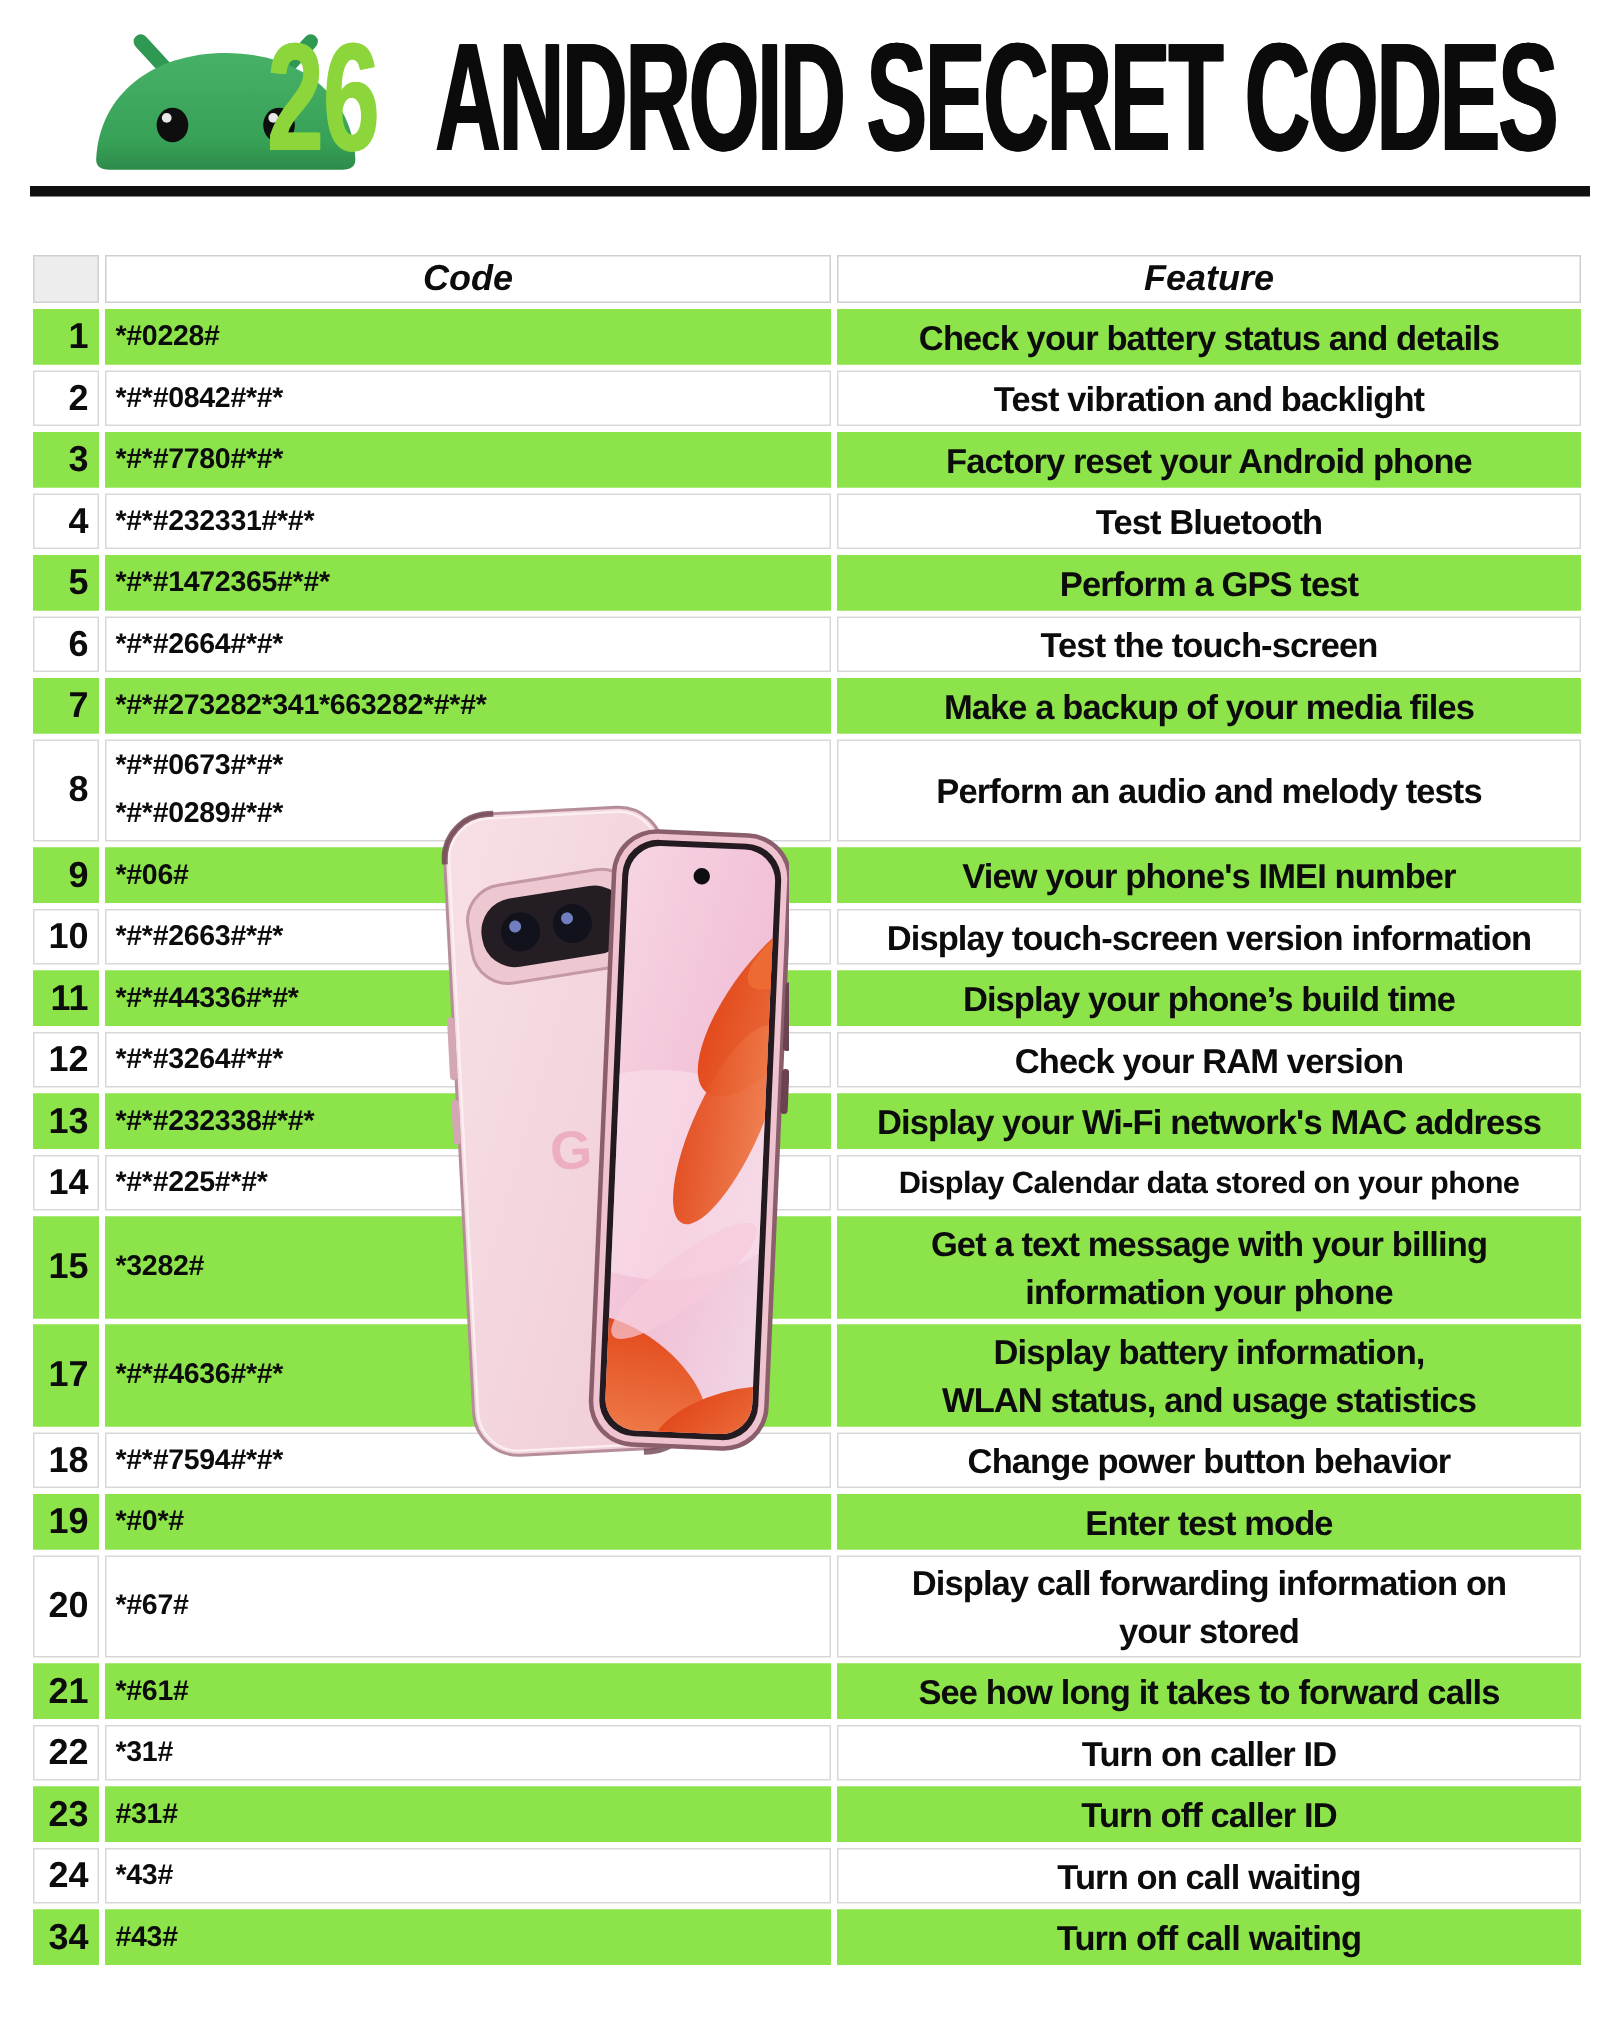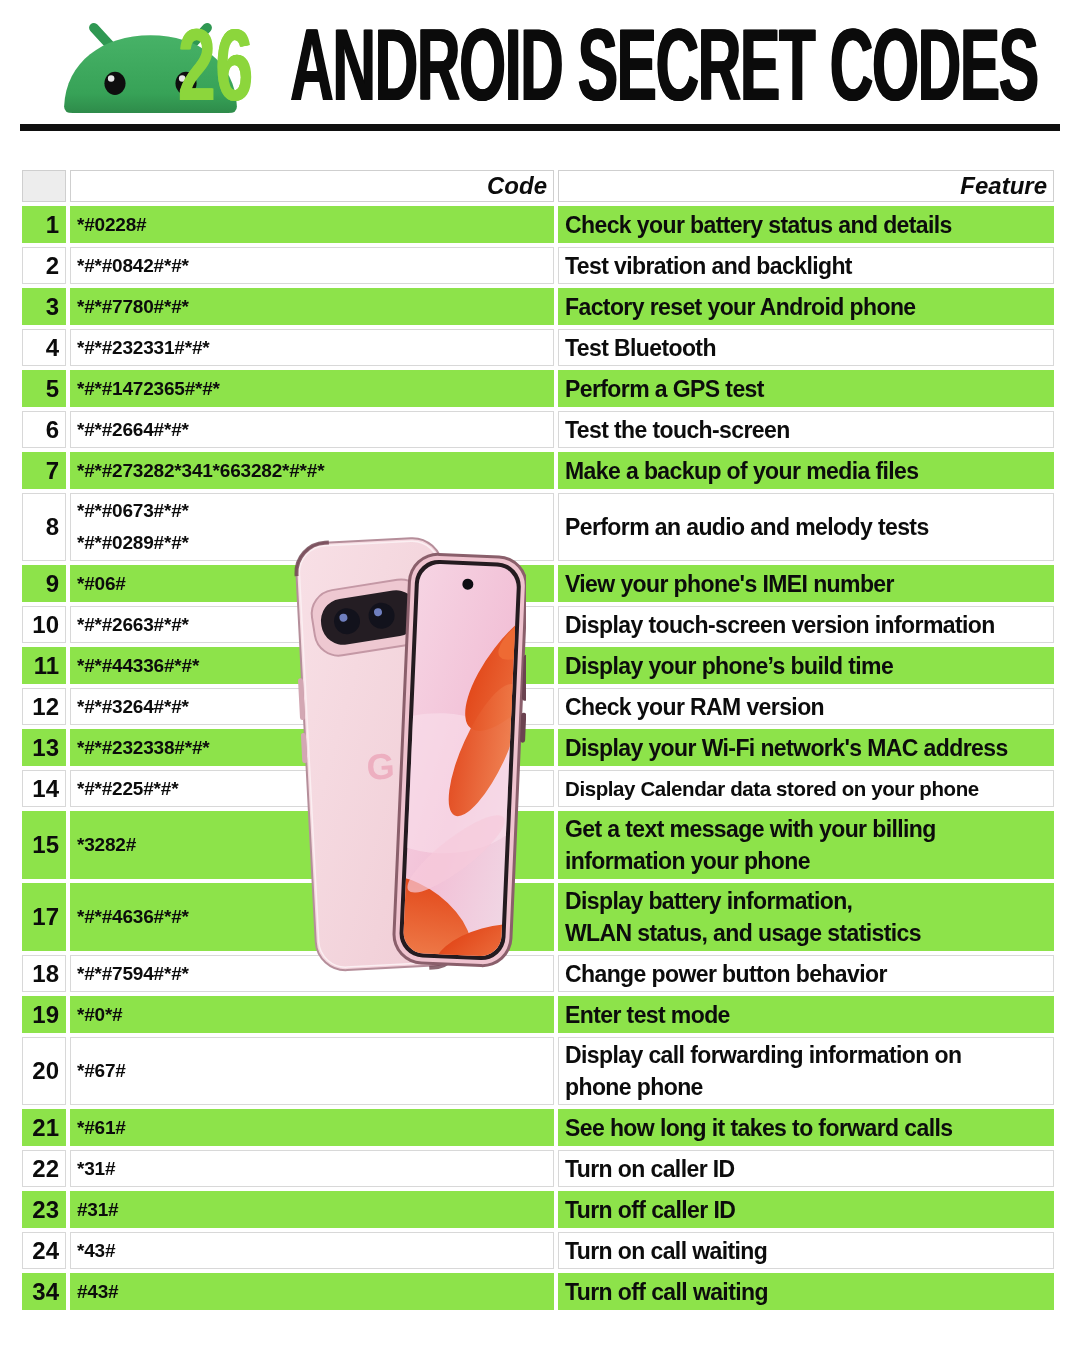--- a/index.html
+++ b/index.html
@@ -15,29 +15,29 @@
   .hdr-title{position:absolute;left:290px;bottom:0;font-size:84px;line-height:84px;font-weight:700;
         color:#0b0b0b;display:inline-block;transform:scale(0.72,1.22);transform-origin:left bottom;
         letter-spacing:-2px;text-shadow:1.2px 0 0 currentColor,-0.6px 0 0 currentColor;white-space:nowrap;}
   .rule{position:absolute;top:124px;left:20px;width:1040px;height:7px;background:#0f0f0f;}
 
   
   table.codes{position:absolute;top:166px;left:18px;border-collapse:separate;border-spacing:4px;
         background:#ffffff;table-layout:fixed;}
   table.codes th,table.codes td{padding:1px 6px;vertical-align:middle;overflow:hidden;}
   th.hd{background:#ffffff;border:1px solid #cfcfcf;font-style:italic;font-weight:700;
-        font-size:24px;text-align:right;height:28px;margin-left:12px;}
+        font-size:24px;text-align:center;height:28px;margin-left:12px;}
   th.corner{background:#ededed;border:1px solid #cfcfcf;height:28px;}
   td{height:33px;font-weight:700;}
   tr.green td{background:#8DE34A;border:1px solid #8DE34A;}
   tr.white td{background:#ffffff;border:1px solid #d8d8d8;}
   td.num{text-align:right;font-size:24px;padding-right:7px;}
   td.code{font-size:19px;letter-spacing:-0.2px;}
   td.code div,td.feature div{white-space:nowrap;line-height:32px;}
-  td.feature{font-size:23px;letter-spacing:-0.6px;}
+  td.feature{font-size:23px;letter-spacing:-0.6px;text-align:center;}
   td.feature.small{font-size:20.5px;letter-spacing:-0.4px;}
 
   
   .phone-wrap{position:absolute;left:292px;top:524px;width:234px;height:460px;z-index:5;}
   .phone-wrap svg{display:block;width:100%;height:100%;}
 </style>
 </head>
 <body>
 
 <div class="page">
@@ -243,21 +243,21 @@
             <div>Enter test mode</div>
           </td>
         </tr>
         <tr class="white">
           <td class="num">20</td>
           <td class="code">
             <div>*#67#</div>
           </td>
           <td class="feature">
             <div>Display call forwarding information on</div>
-            <div>phone phone</div>
+            <div>your stored</div>
           </td>
         </tr>
         <tr class="green">
           <td class="num">21</td>
           <td class="code">
             <div>*#61#</div>
           </td>
           <td class="feature">
             <div>See how long it takes to forward calls</div>
           </td>

